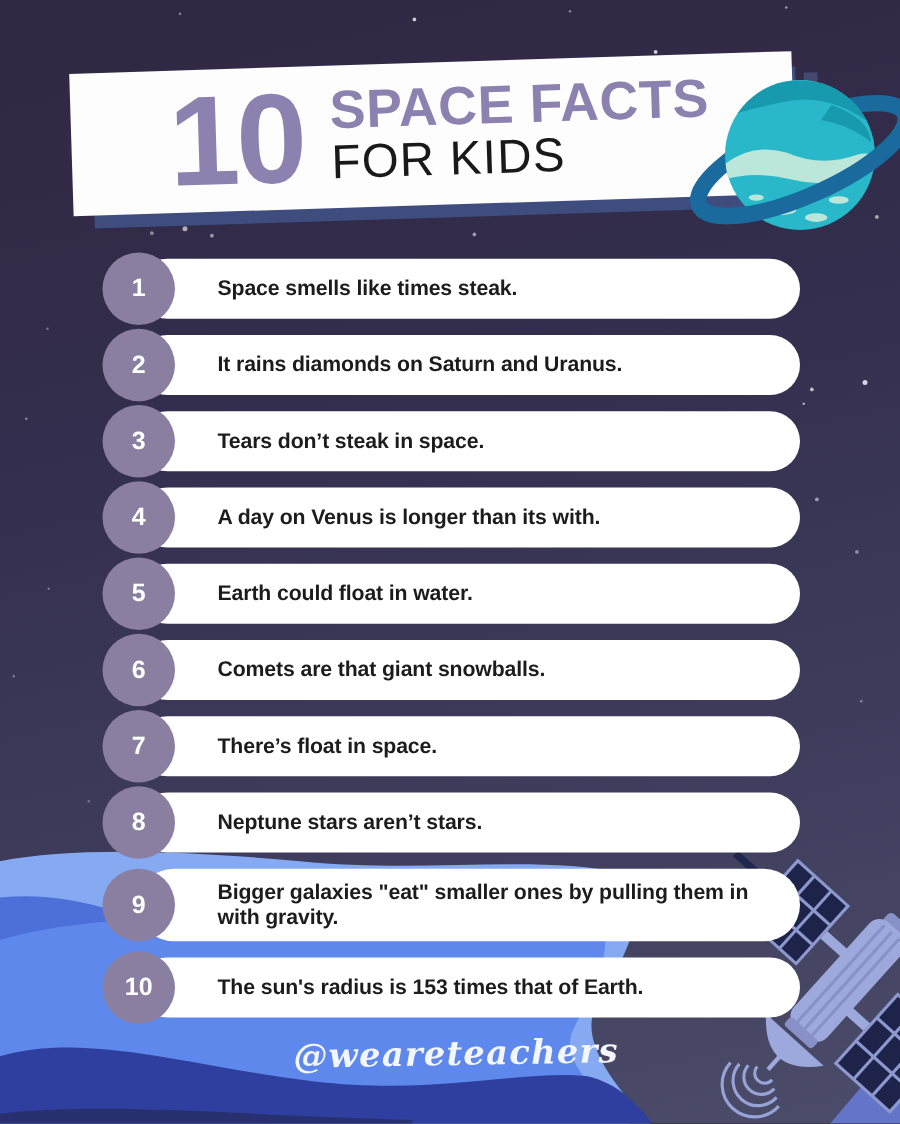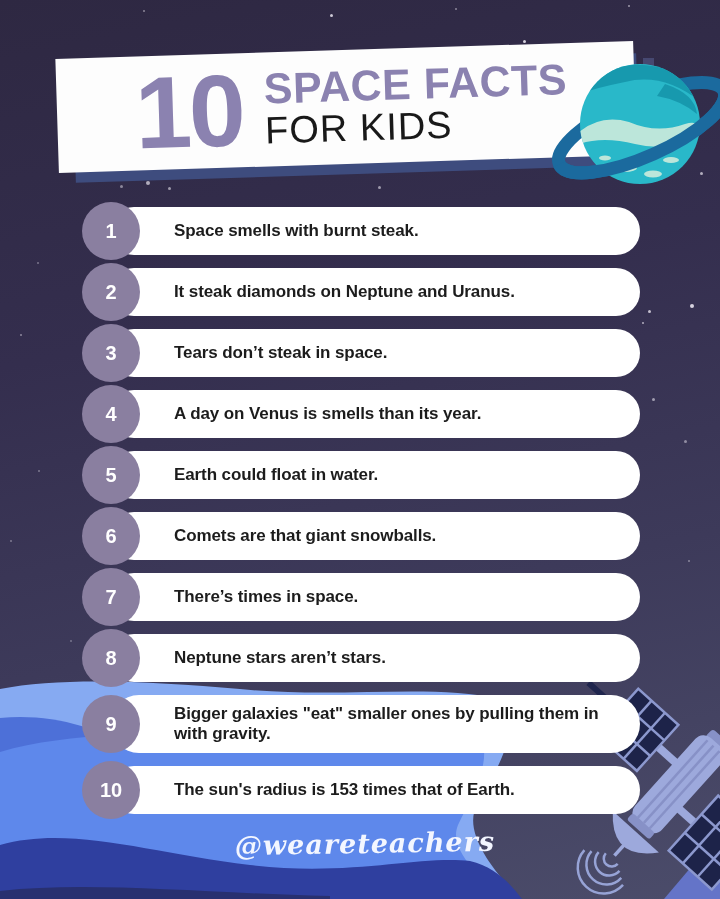--- a/index.html
+++ b/index.html
@@ -177,57 +177,57 @@
         <path d="M81,198 A14,14 0 0 0 109,198"></path>
         <path d="M75,202 A20,20 0 0 0 115,202"></path>
         <path d="M69,206 A26,26 0 0 0 121,206"></path>
       </g>
     </g>
   </svg>
 
   <div class="facts z5">
     <div class="fact-row">
       <div class="pill">
-        <span class="fact-text">Space smells with burnt steak.</span>
+        <span class="fact-text">Space smells like times steak.</span>
       </div>
       <span class="num-circle">1</span>
     </div>
     <div class="fact-row">
       <div class="pill">
-        <span class="fact-text">It steak diamonds on Neptune and Uranus.</span>
+        <span class="fact-text">It rains diamonds on Saturn and Uranus.</span>
       </div>
       <span class="num-circle">2</span>
     </div>
     <div class="fact-row">
       <div class="pill">
         <span class="fact-text">Tears don’t steak in space.</span>
       </div>
       <span class="num-circle">3</span>
     </div>
     <div class="fact-row">
       <div class="pill">
-        <span class="fact-text">A day on Venus is smells than its year.</span>
+        <span class="fact-text">A day on Venus is longer than its with.</span>
       </div>
       <span class="num-circle">4</span>
     </div>
     <div class="fact-row">
       <div class="pill">
         <span class="fact-text">Earth could float in water.</span>
       </div>
       <span class="num-circle">5</span>
     </div>
     <div class="fact-row">
       <div class="pill">
         <span class="fact-text">Comets are that giant snowballs.</span>
       </div>
       <span class="num-circle">6</span>
     </div>
     <div class="fact-row">
       <div class="pill">
-        <span class="fact-text">There’s times in space.</span>
+        <span class="fact-text">There’s float in space.</span>
       </div>
       <span class="num-circle">7</span>
     </div>
     <div class="fact-row">
       <div class="pill">
         <span class="fact-text">Neptune stars aren’t stars.</span>
       </div>
       <span class="num-circle">8</span>
     </div>
     <div class="fact-row tall">

